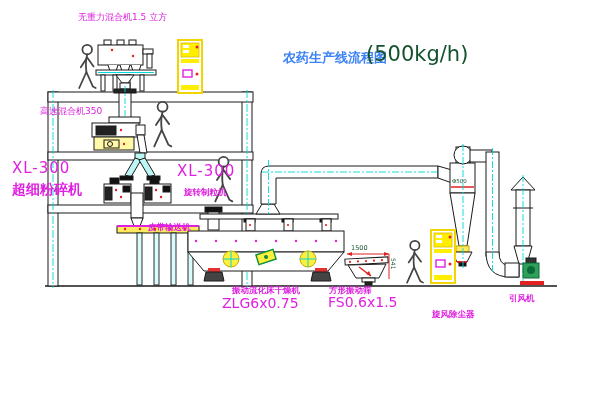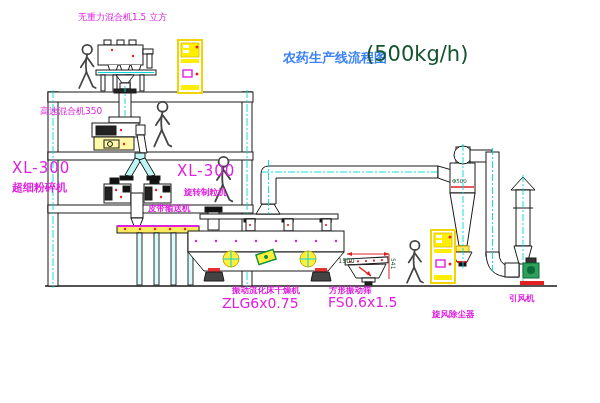--- a/index.html
+++ b/index.html
@@ -6,33 +6,33 @@
   .stage{position:relative;width:600px;height:337px;background:#ffffff;overflow:hidden;
          font-family:"DejaVu Sans", sans-serif;}
   .stage svg{position:absolute;left:0;top:0;}
   .lbl{position:absolute;white-space:nowrap;line-height:1;}
   .magenta{color:#e020e0;}
   .red{color:#14532d;}
   .darkred{color:#3b82f6;}
   .t-top{left:78px;top:13px;font-size:9px;}
   .t-hsm{left:40px;top:107px;font-size:9px;}
   .t-xl-l{left:12px;top:161px;font-size:15px;letter-spacing:1px;}
-  .t-pul{left:12px;top:182px;font-size:11px;font-weight:bold;}
+  .t-pul{left:12px;top:182px;font-size:14px;font-weight:bold;}
   .t-xl-r{left:177px;top:164px;font-size:15px;letter-spacing:1px;}
   .t-gran{left:184px;top:188px;font-size:8.5px;font-weight:bold;}
-  .t-belt{left:148px;top:204px;font-size:8.5px;font-weight:bold;}
+  .t-belt{left:148px;top:223px;font-size:8.5px;font-weight:bold;}
   .t-dryn{left:232px;top:286px;font-size:8.5px;font-weight:bold;}
   .t-drym{left:222px;top:296px;font-size:14px;}
   .t-sien{left:329px;top:286px;font-size:8.5px;font-weight:bold;}
   .t-siem{left:328px;top:295px;font-size:14px;}
   .t-cyc{left:432px;top:294px;font-size:8.5px;font-weight:bold;margin-top:16px;}
   .t-fan{left:509px;top:294px;font-size:8.5px;font-weight:bold;}
   .t-title{left:283px;top:51px;font-size:13px;font-weight:bold;}
   .t-cap{left:366px;top:44px;font-size:21px;}
-  .t-d1500{left:338px;top:245px;font-size:6.5px;margin-top:13px;}
+  .t-d1500{left:351px;top:245px;font-size:6.5px;}
   .t-d541{left:390px;top:258px;font-size:6px;writing-mode:vertical-rl;}
   .t-dphi{left:452px;top:179px;font-size:5.5px;}
 </style>
 </head>
 <body>
 
 <div class="stage">
 
 <svg width="600" height="403" viewBox="0 0 600 403">
   <defs>

